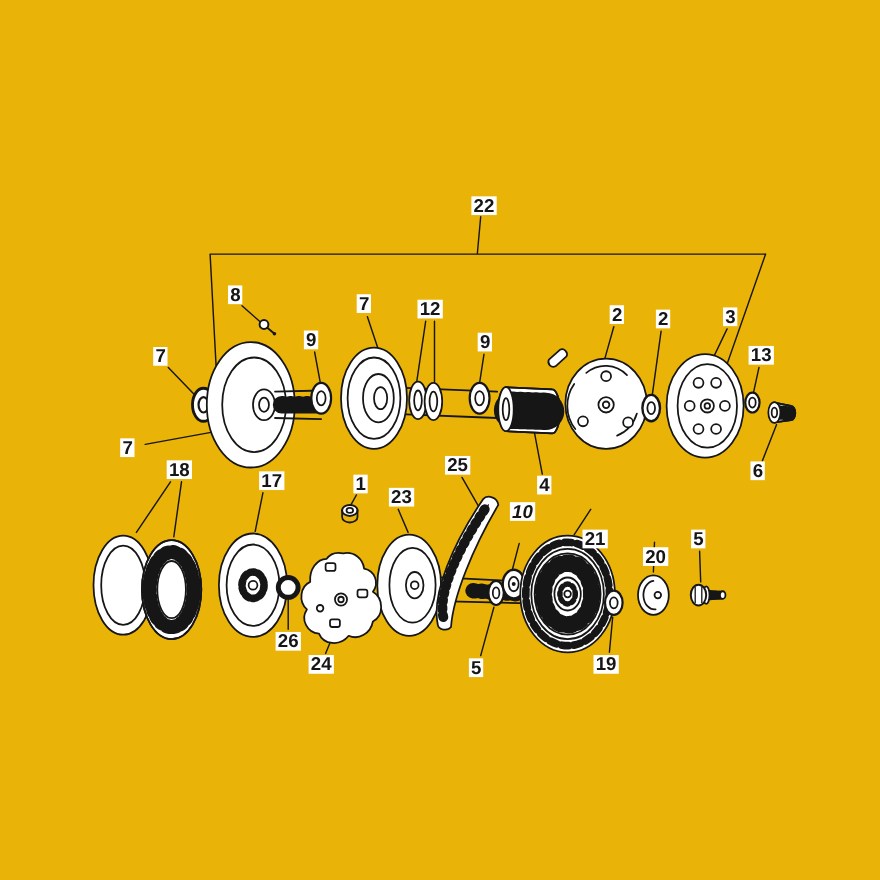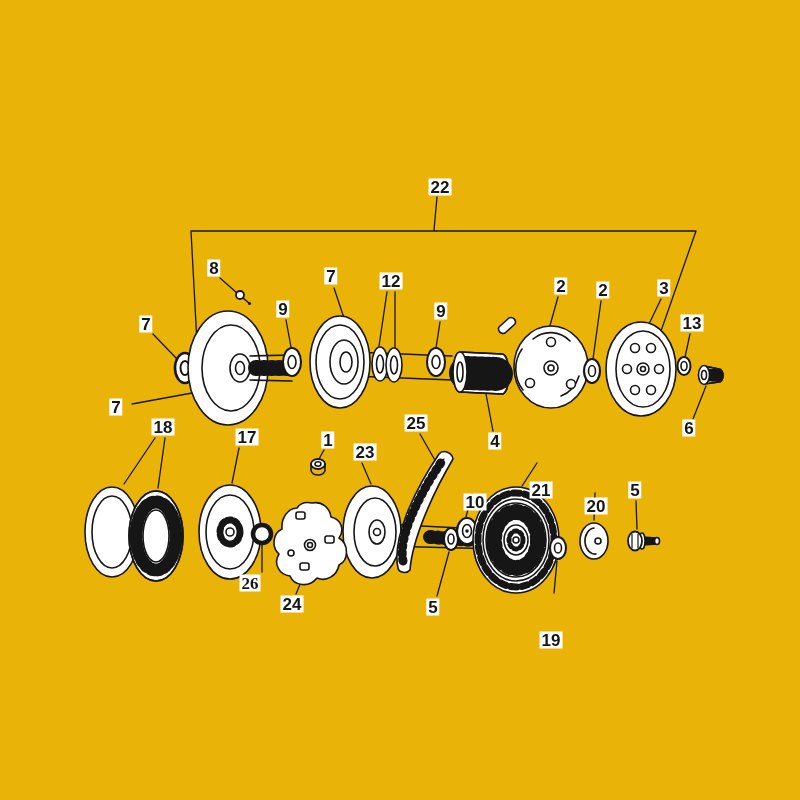--- a/index.html
+++ b/index.html
@@ -278,21 +278,21 @@
       <span class="callout" style="left: 664px; top: 288px;">3</span>
       <span class="callout" style="left: 692px; top: 323px;">13</span>
       <span class="callout" style="left: 689px; top: 428px;">6</span>
       <span class="callout" style="left: 495px; top: 441px;">4</span>
       <span class="callout" style="left: 163px; top: 427px;">18</span>
       <span class="callout" style="left: 247px; top: 437px;">17</span>
       <span class="callout" style="left: 328px; top: 440px;">1</span>
       <span class="callout" style="left: 365px; top: 452px;">23</span>
       <span class="callout" style="left: 416px; top: 423px;">25</span>
       <span class="callout" style="left: 541px; top: 452px; margin-top: 38px;">21</span>
-      <span class="callout" style="left: 475px; top: 502px;">10</span>
+      <span class="callout" style="left: 475px; top: 465px; font-style: italic;">10</span>
       <span class="callout" style="left: 596px; top: 506px;">20</span>
       <span class="callout" style="left: 635px; top: 490px;">5</span>
-      <span class="callout" style="left: 250px; top: 583px; font-family: Liberation Serif, serif;">26</span>
+      <span class="callout" style="left: 262px; top: 583px;">26</span>
       <span class="callout" style="left: 292px; top: 604px;">24</span>
       <span class="callout" style="left: 433px; top: 607px;">5</span>
-      <span class="callout" style="left: 551px; top: 604px; margin-top: 36px;">19</span>
+      <span class="callout" style="left: 551px; top: 604px;">19</span>
     </div>
 </div>
 
 </body></html>

